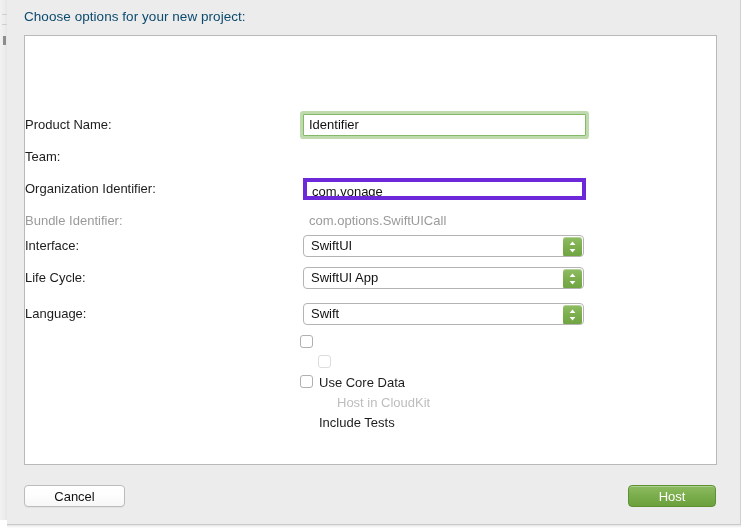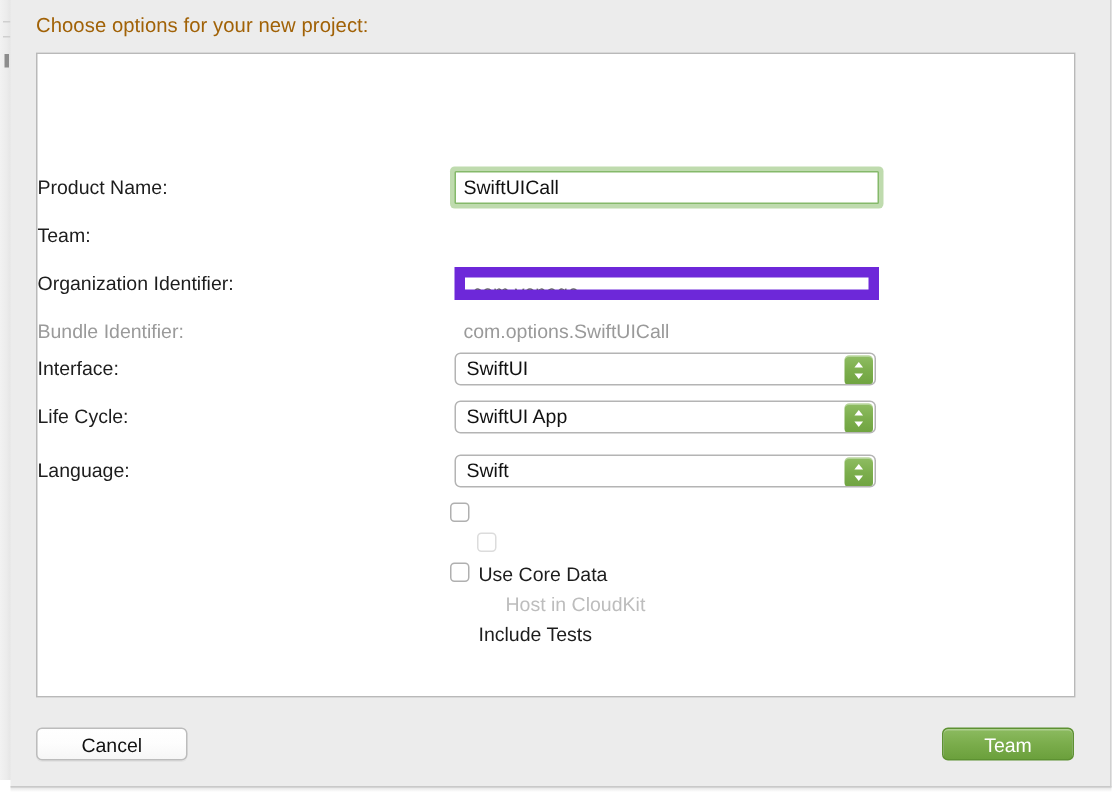--- a/index.html
+++ b/index.html
@@ -51,21 +51,21 @@
     position: absolute;
     left: 7px; top: 525px;
     width: 734px; height: 3px;
     background: linear-gradient(to bottom, rgba(0,0,0,0.10), rgba(0,0,0,0));
   }
 
   #dialog-title {
     position: absolute;
     left: 17px; top: 9px;
     font-size: 13.5px;
-    color: #a16207;
+    color: #0c4a6e;
     letter-spacing: 0.05px;
     white-space: nowrap;
   }
 
   
   #options-panel {
     position: absolute;
     left: 17px; top: 35px;
     width: 693px; height: 430px;
     background: #ffffff;
@@ -91,21 +91,21 @@
     white-space: nowrap;
   }
   .row-label.dim { color: #9a9a9a; }
 
   .text-field {
     position: absolute;
     left: 278px;
     width: 283px;
     height: 22px;
     background: #ffffff;
-    border: 7px solid #6d28d9;
+    border: 4px solid #6d28d9;
     box-sizing: border-box;
     font-size: 13px;
     color: #111111;
     line-height: 20px;
     padding: 0 5px;
     white-space: nowrap;
     overflow: hidden;
   }
   .text-field.focused {
     border: 1px solid #85b96a;
@@ -213,21 +213,21 @@
 </div>
 
 <div id="dialog">
 
   <div id="dialog-title">Choose options for your new project:</div>
 
   <div id="options-panel">
     <div id="form-rows">
         <div class="form-row" style="top: 78px;">
           <div class="row-label">Product Name:</div>
-          <div class="text-field focused">SwiftUICall</div>
+          <div class="text-field focused">Identifier</div>
         </div>
         <div class="form-row" style="top: 110px;">
           <div class="row-label">Team:</div>
         </div>
         <div class="form-row" style="top: 142px;">
           <div class="row-label">Organization Identifier:</div>
           <div class="text-field">com.vonage</div>
         </div>
         <div class="form-row" style="top: 174px;">
           <div class="row-label dim">Bundle Identifier:</div>
@@ -273,16 +273,16 @@
         <div class="check-row" style="top: 338px; left: 275px;">
           <div class="checkbox"></div>
           <div class="check-label">Include Tests</div>
         </div>
       </div>
   </div>
 
   <div class="btn btn-plain" style="left:17px; top:485px; width:101px;">Cancel</div>
 
 
-  <div class="btn btn-primary" style="left:621px; top:485px; width:88px;">Team</div>
+  <div class="btn btn-primary" style="left:621px; top:485px; width:88px;">Host</div>
 
 </div>
 <div id="dialog-bottom-shadow"></div>
 
 </body></html>

